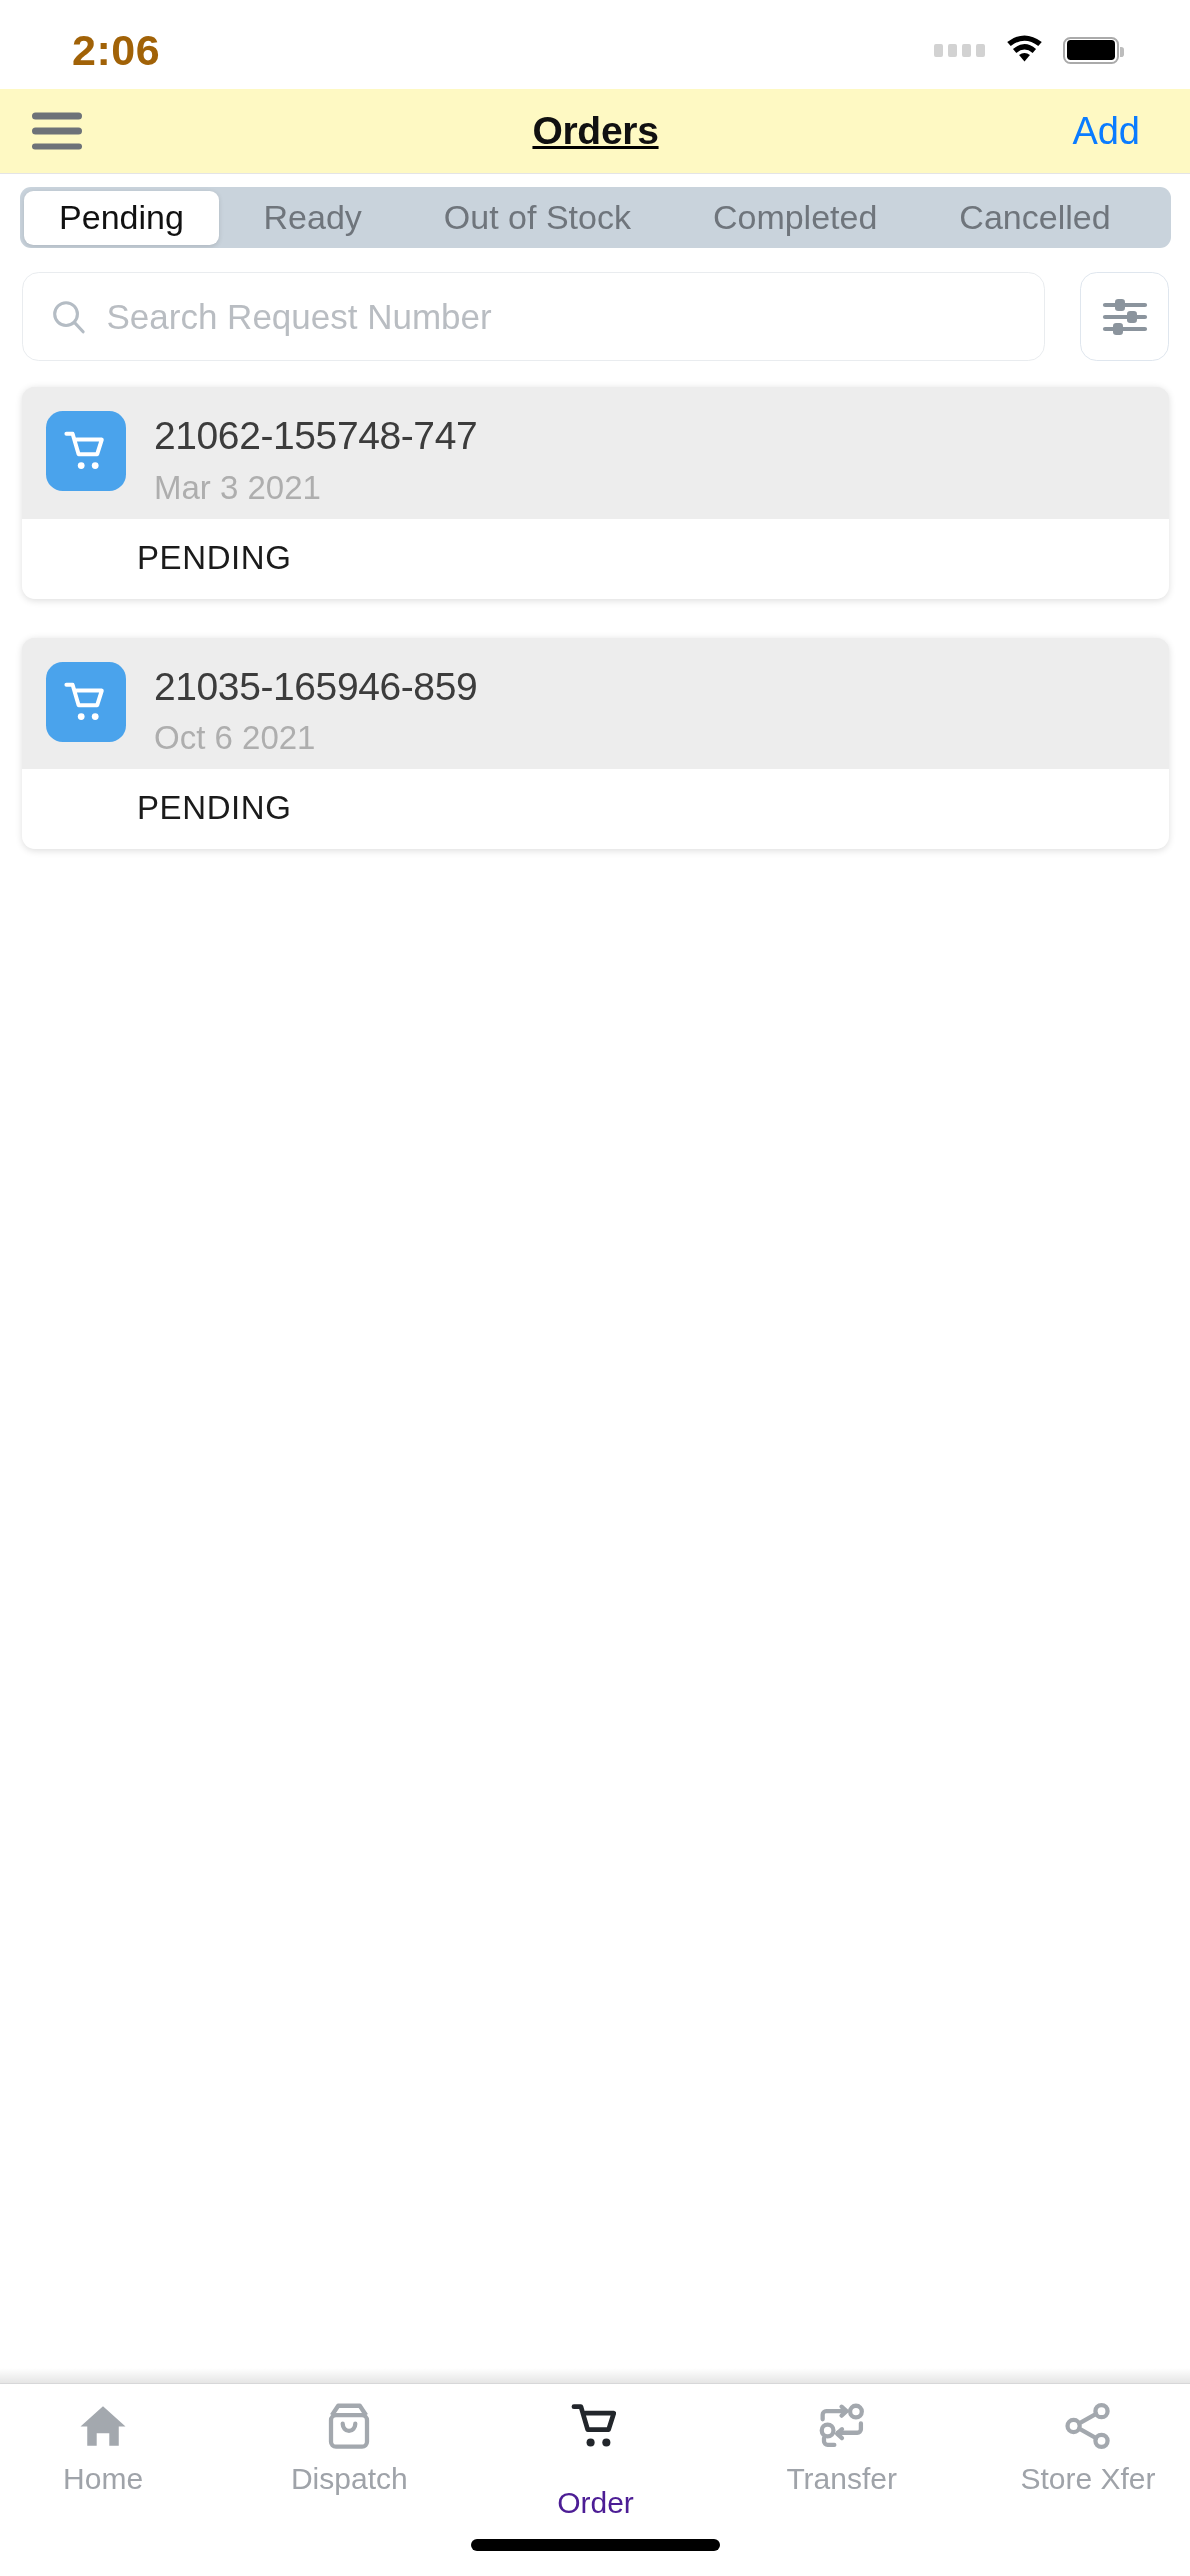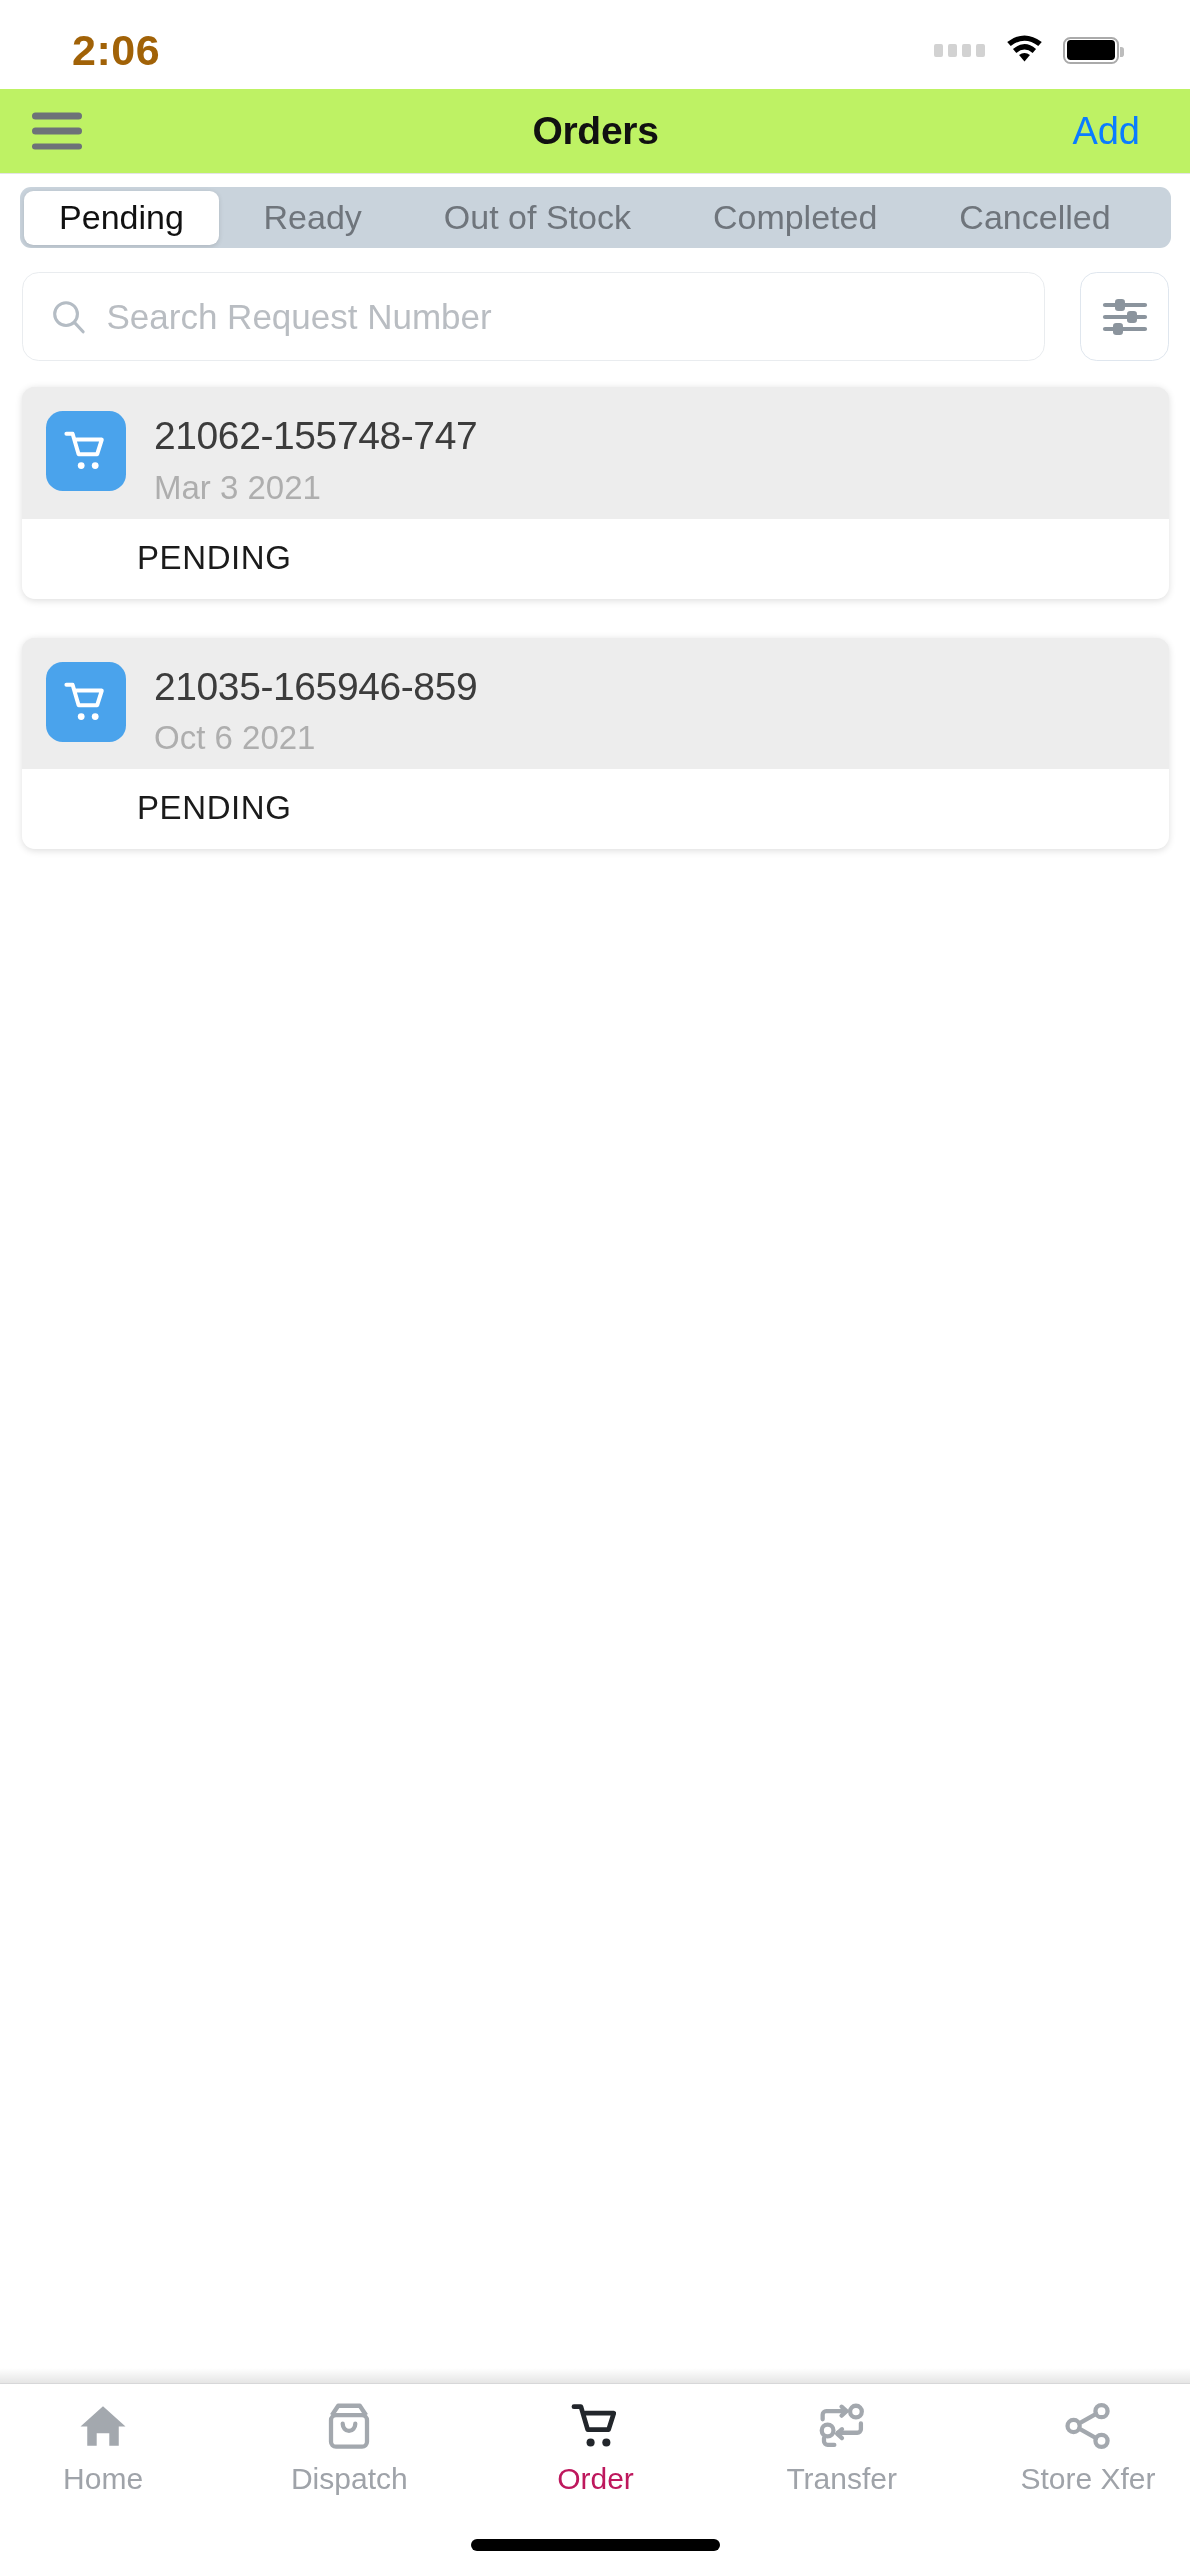--- a/index.html
+++ b/index.html
@@ -53,21 +53,22 @@
   }
   .battery i { display:block; width:100%; height:100%;
     background:#000; border-radius:3.7px; }
 
   
   .nav-bar {
     flex:0 0 85px; height:85px;
     display:flex; align-items:center;
     position:relative;
     border-bottom:0.9px solid #e4e4e6;
-    background:#bef264;
+    background:#fef9c3;
+    text-decoration:underline;
   }
   .hamburger {
     position:absolute; left:32px; top:50%;
     transform:translateY(-50%);
     width:50px; height:37px;
     display:flex; flex-direction:column;
     justify-content:space-between; cursor:pointer;
   }
   .hamburger span {
     display:block; width:100%; height:6.5px;
@@ -207,21 +208,21 @@
     display:flex; align-items:flex-start;
     padding-top:15px;
     gap:40px;
   }
   .tab {
     flex:1; display:flex; flex-direction:column;
     align-items:center; gap:9.3px; cursor:pointer;
   }
   .tab svg { width:54px; height:54px; display:block; }
   .tab-label { font-size:30px; color:#9fa3a9; }
-  .tab.active .tab-label { color:#be185d; }
+  .tab.active .tab-label { color:#4c1d95;margin-top:24px; }
 
   
   .home-indicator-area {
     flex:0 0 63px; background:#fff;
     display:flex; align-items:center; justify-content:center;
   }
   .home-indicator {
     width:butto; width:249px; height:12px;
     background:#000; border-radius:7.4px;
   }

